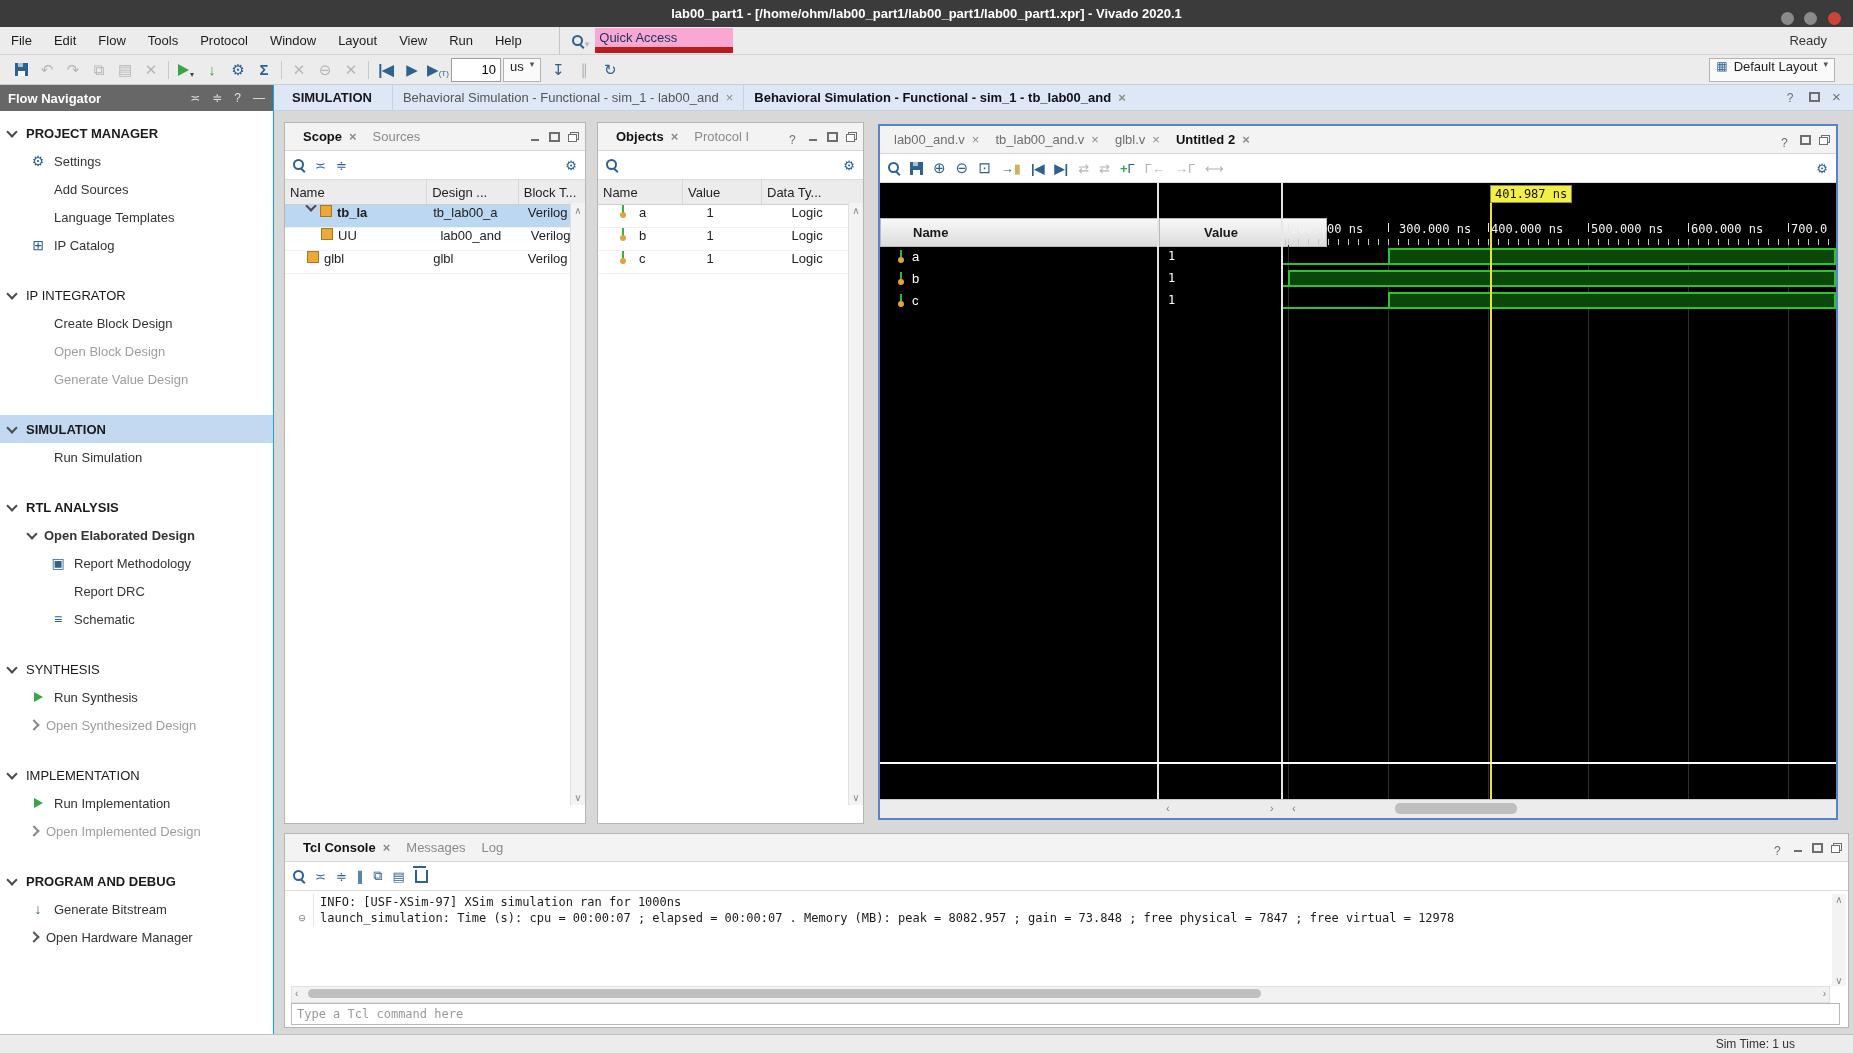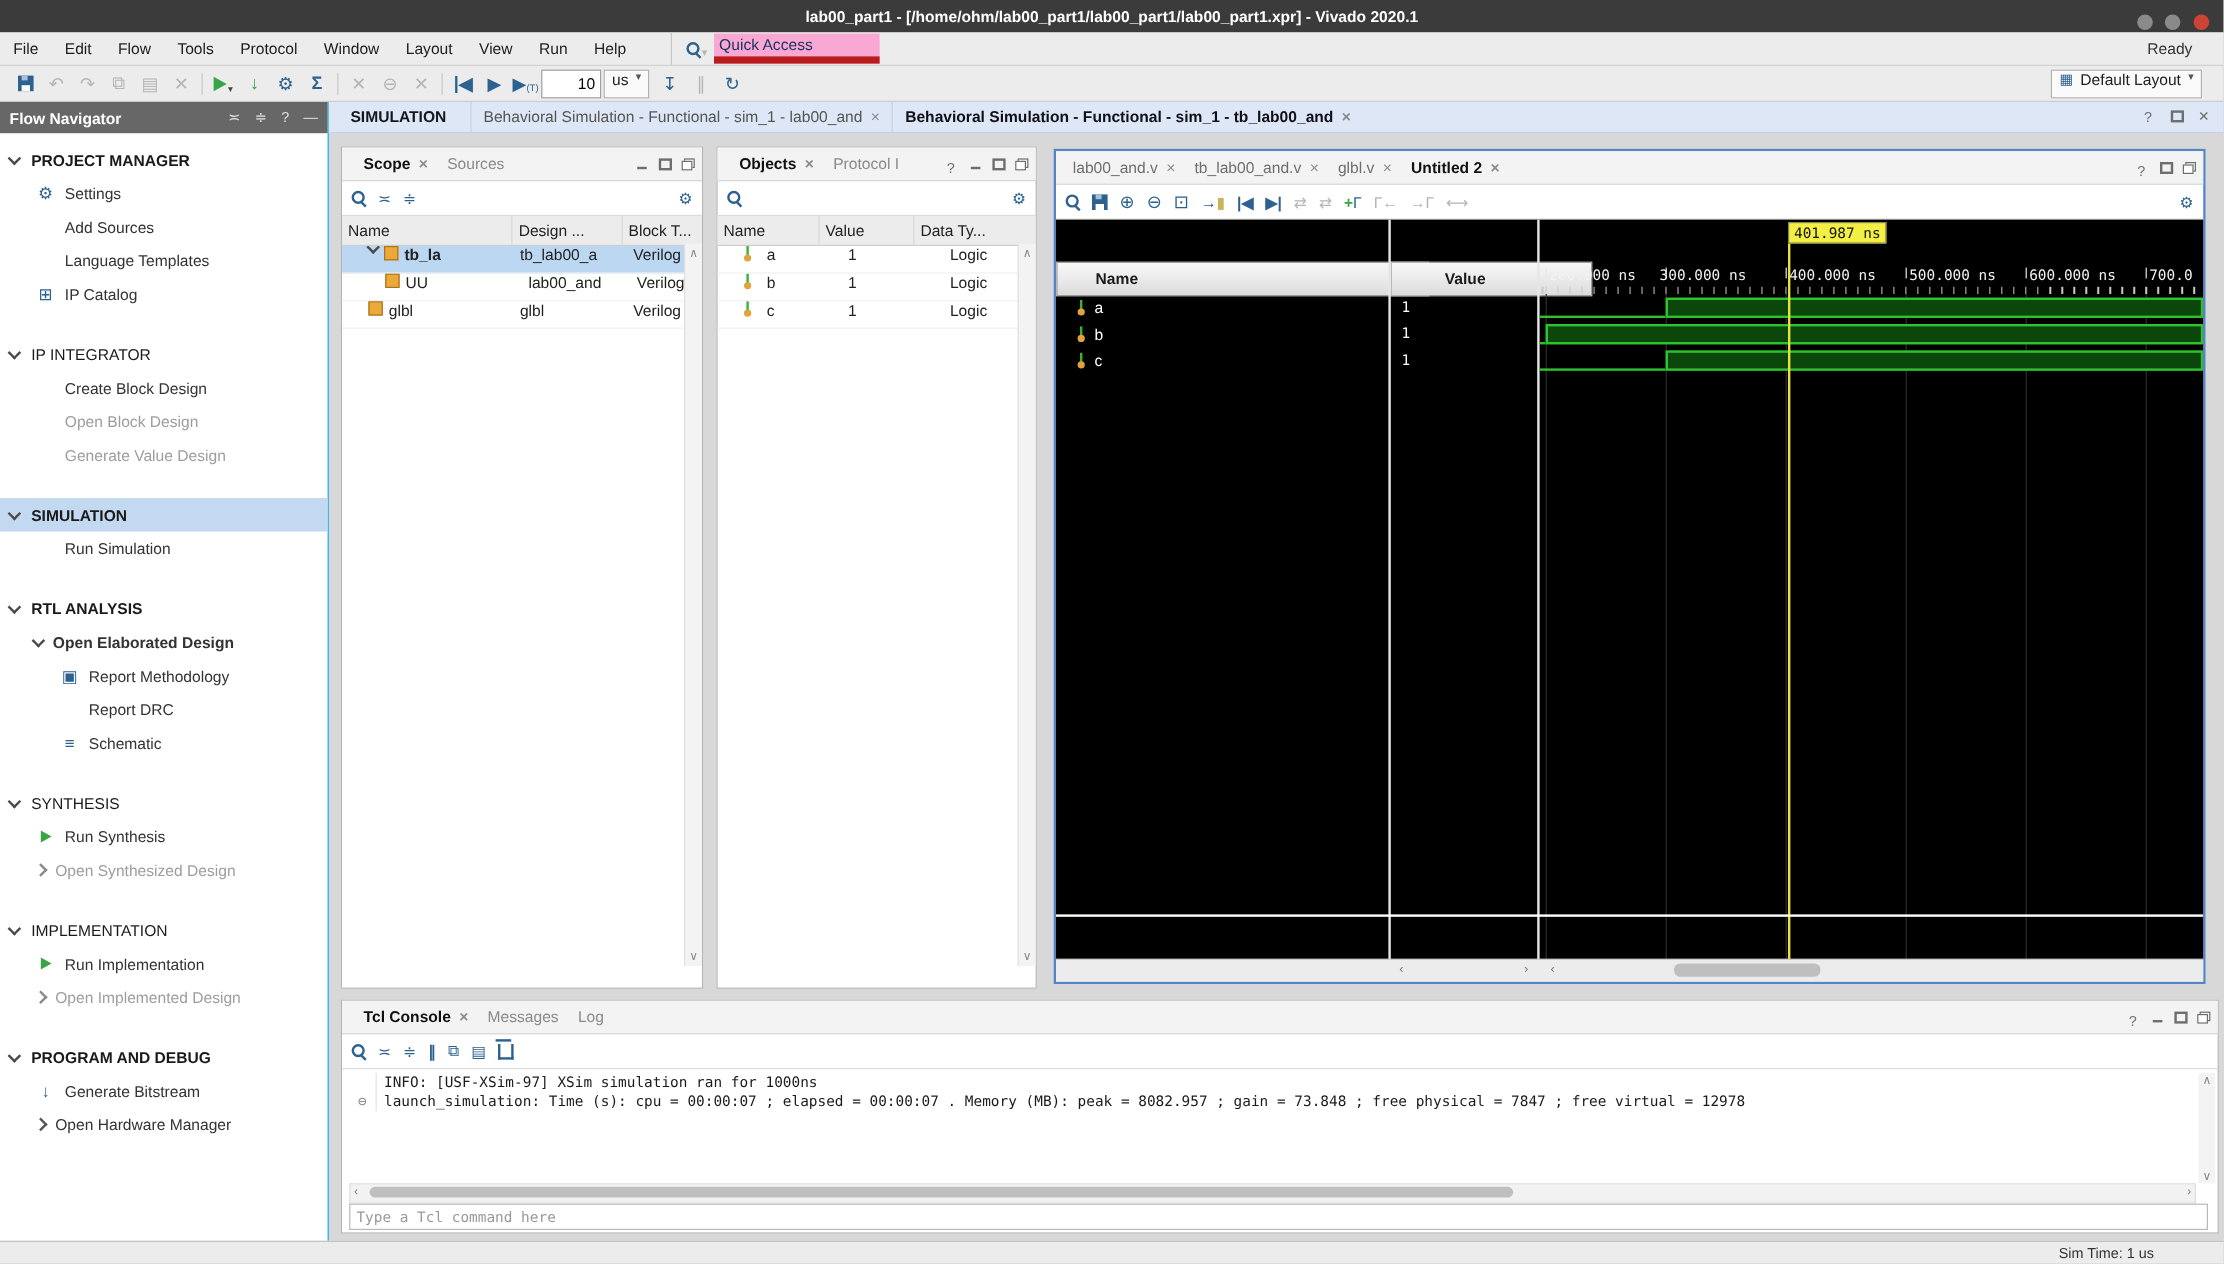--- a/index.html
+++ b/index.html
@@ -523,21 +523,21 @@
     <div class="vsep" style="left:277px"></div>
     <div class="vsep" style="left:401px"></div>
 
     <div id="wplot">
       <div id="wminor"></div>
     <div class="wgrid" style="left: 5px;"></div>
         <div class="wtick" style="left: 5px;"></div>
         <div class="wticklabel" style="left: 8px;">200.000 ns</div>
         <div class="wgrid" style="left: 105px;"></div>
         <div class="wtick" style="left: 105px;"></div>
-        <div class="wticklabel" style="left: 100px;">300.000 ns</div>
+        <div class="wticklabel" style="left: 116px;">300.000 ns</div>
         <div class="wgrid" style="left: 205px;"></div>
         <div class="wtick" style="left: 205px;"></div>
         <div class="wticklabel" style="left: 208px;">400.000 ns</div>
         <div class="wgrid" style="left: 305px;"></div>
         <div class="wtick" style="left: 305px;"></div>
         <div class="wticklabel" style="left: 308px;">500.000 ns</div>
         <div class="wgrid" style="left: 405px;"></div>
         <div class="wtick" style="left: 405px;"></div>
         <div class="wticklabel" style="left: 408px;">600.000 ns</div>
         <div class="wgrid" style="left: 505px;"></div>

